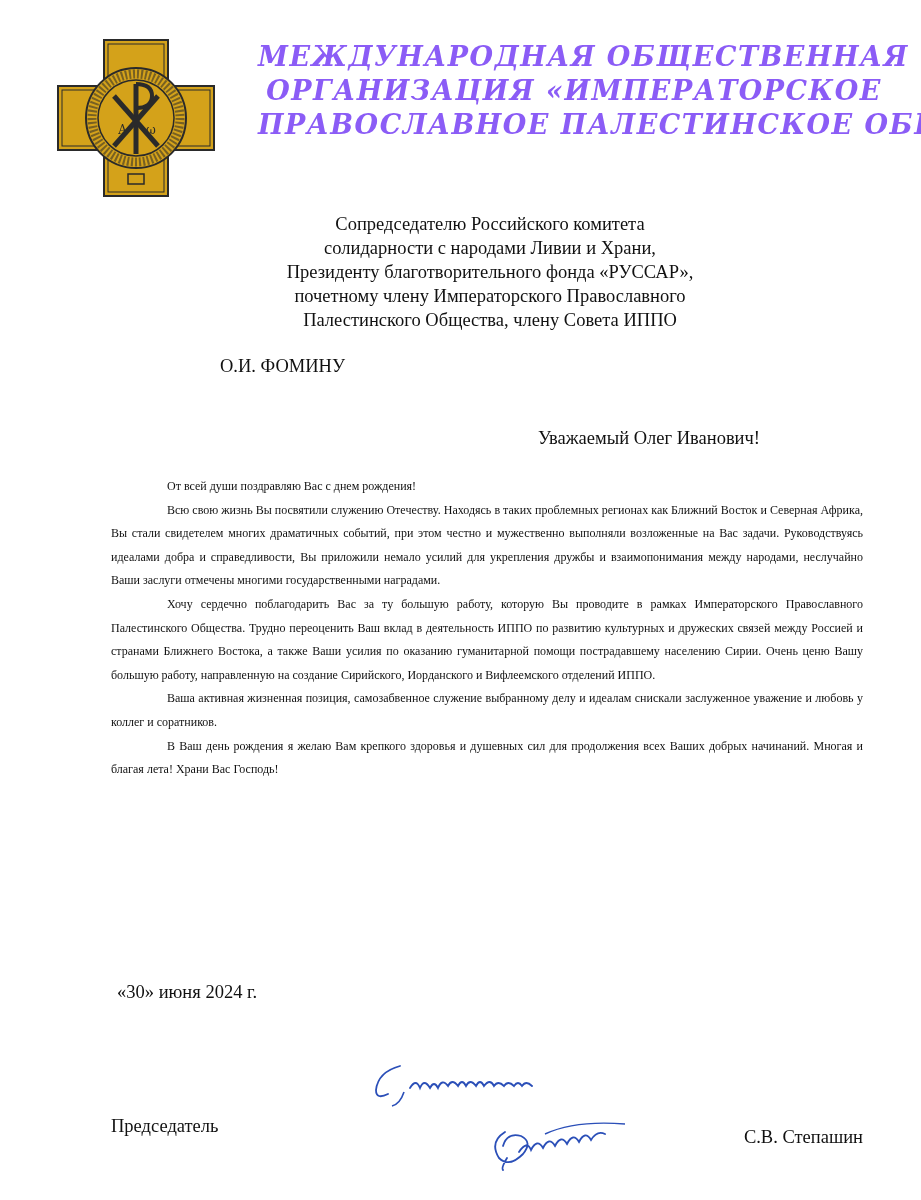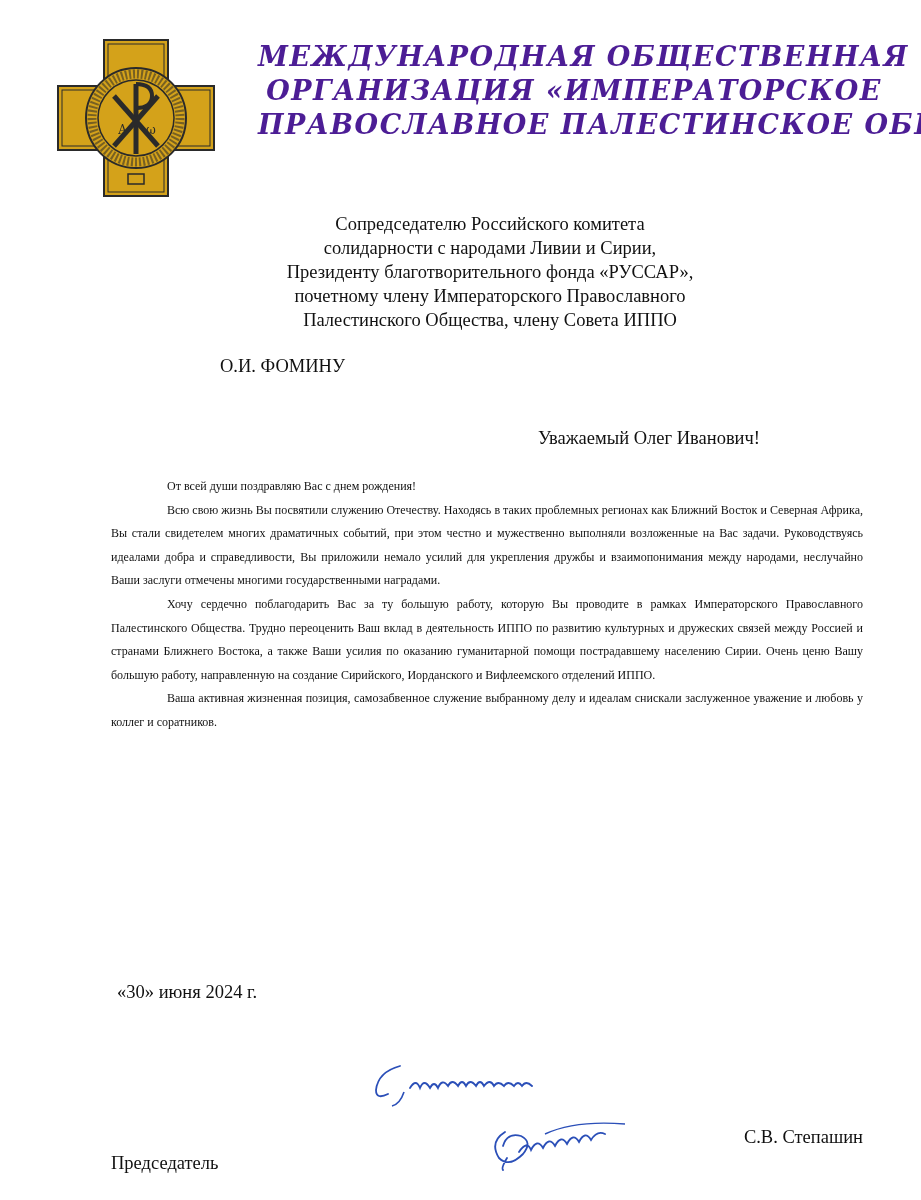--- a/index.html
+++ b/index.html
@@ -1,34 +1,34 @@
 <!DOCTYPE html>
 <html><head>
 <meta charset="utf-8">
 <style>
   html, body { margin: 0; padding: 0; background: #ffffff; }
   body { width: 921px; height: 1200px; position: relative; overflow: hidden;
          font-family: "Liberation Serif", "DejaVu Serif", serif; color: #111; }
   .logo { position: absolute; left: 56px; top: 38px; width: 160px; height: 160px; }
   .org-title { position: absolute; left: 258px; top: 40px; width: 632px; text-align: center;
-               color: #4c1d95; font-family: "DejaVu Serif", serif; font-weight: bold;
+               color: #8b5cf6; font-family: "DejaVu Serif", serif; font-weight: bold;
                font-size: 27px; line-height: 34px; letter-spacing: 1.5px; font-style: italic; }
   .org-title div { white-space: nowrap; }
   .addressee { position: absolute; left: 220px; top: 212px; width: 540px; text-align: center;
                font-size: 18.5px; line-height: 24px; }
   .addressee-name { position: absolute; left: 220px; top: 356px; width: 540px; text-align: left;
                     font-size: 18.5px; }
   .salutation { position: absolute; left: 260px; top: 428px; width: 500px; text-align: right;
                 font-size: 18.5px; }
   .body-text { position: absolute; left: 111px; top: 475px; width: 752px;
                font-size: 12px; line-height: 23.6px; text-align: justify; }
   .body-text p { margin: 0; text-indent: 56px; }
   .date { position: absolute; left: 117px; top: 982px; font-size: 18.5px; }
   .closing-sig { position: absolute; left: 370px; top: 1058px; width: 230px; height: 50px; }
-  .position { position: absolute; left: 111px; top: 1153px; font-size: 18.5px; }
+  .position { position: absolute; left: 111px; top: 1116px; font-size: 18.5px; }
   .signature { position: absolute; left: 485px; top: 1112px; width: 150px; height: 60px; }
   .signer { position: absolute; right: 58px; top: 1127px; font-size: 18.5px; }
 </style>
 </head>
 <body>
 
 <svg class="logo" viewBox="0 0 160 160">
   <rect x="48" y="2" width="64" height="156" fill="#d4a21a" stroke="#2a2a2a" stroke-width="2"></rect>
   <rect x="2" y="48" width="156" height="64" fill="#d4a21a" stroke="#2a2a2a" stroke-width="2"></rect>
   <rect x="49" y="49" width="62" height="62" fill="#d4a21a"></rect>
@@ -47,34 +47,35 @@
 </svg>
 
 <div class="org-title">
   <div>МЕЖДУНАРОДНАЯ  ОБЩЕСТВЕННАЯ</div>
   <div>ОРГАНИЗАЦИЯ  «ИМПЕРАТОРСКОЕ</div>
   <div>ПРАВОСЛАВНОЕ  ПАЛЕСТИНСКОЕ  ОБЩЕСТВО»</div>
 </div>
 
 <div class="addressee">
   <div>Сопредседателю Российского комитета</div>
-  <div>солидарности с народами Ливии и Сирии,</div>
+  <div>солидарности с народами Ливии и Храни,</div>
   <div>Президенту благотворительного фонда «РУССАР»,</div>
   <div>почетному члену Императорского Православного</div>
   <div>Палестинского Общества, члену Совета ИППО</div>
 </div>
 <div class="addressee-name">О.И. ФОМИНУ</div>
 
 <div class="salutation">Уважаемый Олег Иванович!</div>
 
 <div class="body-text">
   <p>От всей души поздравляю Вас с днем рождения!</p>
   <p>Всю свою жизнь Вы посвятили служению Отечеству. Находясь в таких проблемных регионах как Ближний Восток и Северная Африка, Вы стали свидетелем многих драматичных событий, при этом честно и мужественно выполняли возложенные на Вас задачи.  Руководствуясь идеалами добра и справедливости, Вы приложили немало усилий для укрепления дружбы и взаимопонимания между народами, неслучайно Ваши заслуги отмечены многими государственными наградами.</p>
   <p>Хочу сердечно поблагодарить Вас за ту большую работу, которую Вы проводите в рамках Императорского Православного Палестинского Общества. Трудно переоценить Ваш вклад в деятельность ИППО по развитию культурных и дружеских связей между Россией и странами Ближнего Востока, а также Ваши усилия по оказанию гуманитарной помощи пострадавшему населению Сирии. Очень ценю Вашу большую работу, направленную на создание Сирийского, Иорданского и Вифлеемского отделений ИППО.</p>
   <p>Ваша активная жизненная позиция, самозабвенное служение выбранному делу и идеалам снискали заслуженное уважение и любовь у коллег и соратников.</p>
+  <p>В Ваш день рождения я желаю Вам крепкого здоровья и душевных сил для продолжения всех Ваших добрых начинаний. Многая и благая лета! Храни Вас Господь!</p>
 </div>
 
 <div class="date">«30» июня 2024 г.</div>
 
 <svg class="closing-sig" viewBox="0 0 230 50">
   <path d="M30 8 q-22 6 -24 24 q0 10 12 4 M40 30 q6 -10 10 0 q4 -10 10 0 q4 -8 8 0 q4 -10 10 -2 q4 -8 10 0 q4 -8 8 0 q4 -8 10 0 q4 -8 8 0 q6 -8 10 0 q4 -6 10 0 q4 -6 10 0 q4 -6 8 0 q4 -6 10 0" fill="none" stroke="#2b4fb8" stroke-width="1.8" stroke-linecap="round"></path>
   <path d="M34 34 q-4 12 -12 14" fill="none" stroke="#2b4fb8" stroke-width="1.6"></path>
 </svg>
 
 <div class="position">Председатель</div>

